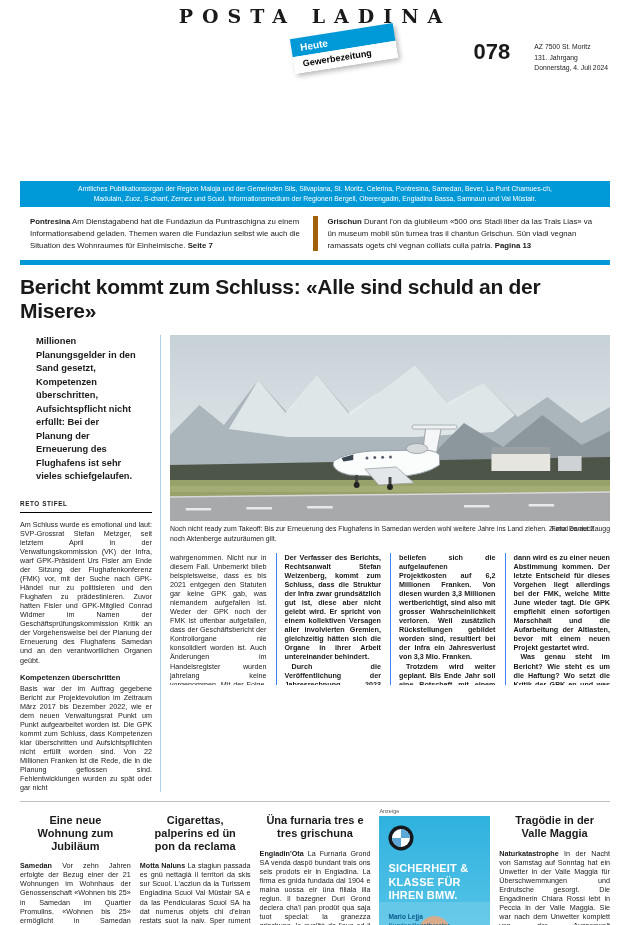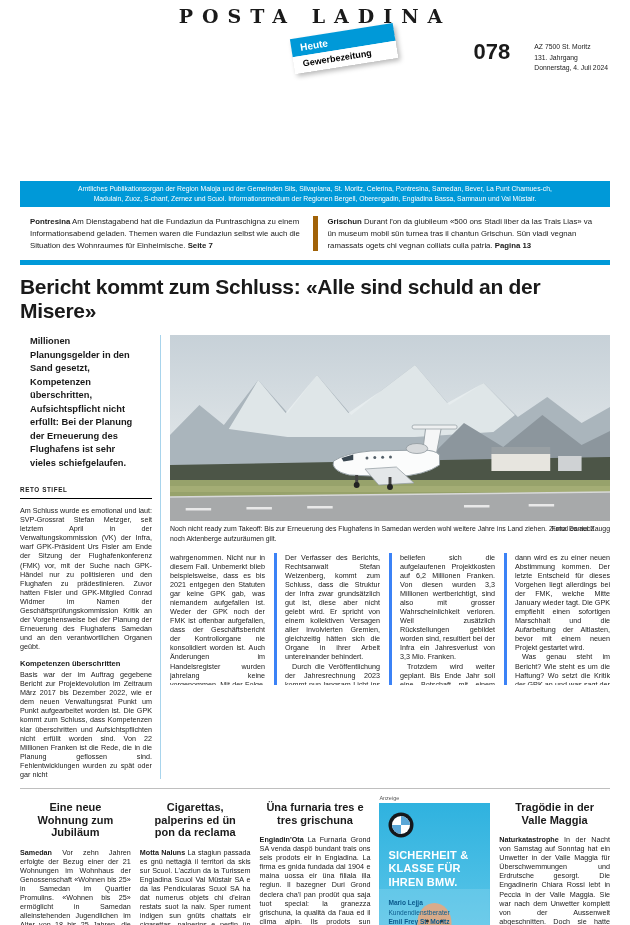--- a/index.html
+++ b/index.html
@@ -29,32 +29,32 @@
   .teasers{display:flex;padding:9px 0 6px;}
   .teaser{flex:1;padding:0 10px;font-size:7.8px;line-height:1.5;text-align:left;}
   .teaser + .teaser{border-left:5px solid #a16207;}
   .teaser b{font-weight:bold;}
   .thick-rule{height:5px;background:#0099d8;margin:3px 0 0;}
 
   
   h1{font-size:21px;text-align:left;font-weight:bold;margin:10px 0 12px;letter-spacing:-0.3px;}
   .main{display:flex;gap:9px;}
   .col-left{width:132px;flex:none;border-right:1px solid #a8d4ec;padding-right:8px;}
-  .lead-para{font-weight:bold;font-size:9.3px;line-height:1.45;margin:0 10px 16px;}
+  .lead-para{font-weight:bold;font-size:9.3px;line-height:1.45;margin:0 16px 16px;}
   .byline{font-size:6.3px;font-weight:bold;letter-spacing:.6px;border-bottom:1px solid #000;
           padding-bottom:5px;margin-bottom:7px;}
   .body-text{font-size:7.2px;line-height:1.26;text-align:justify;hyphens:auto;-webkit-hyphens:auto;margin:0;}
   .subhead{font-weight:bold;font-size:7.6px;margin:8px 0 2px;}
   .main-right{flex:1;min-width:0;}
   .photo{display:block;width:100%;height:186px;}
   .caption{position:relative;font-size:6.9px;line-height:1.4;margin:3px 0 9px;padding-right:0;}
   .credit{position:absolute;right:0;top:0;}
   .cols4{display:flex;gap:9px;height:132px;overflow:hidden;}
   .cols4 .c{flex:1;min-width:0;}
-  .cols4 .c + .c{border-left:3px solid #3b82f6;padding-left:8px;}
+  .cols4 .c + .c{border-left:1px solid #3b82f6;padding-left:8px;font-weight:bold;}
   .cols4 p{margin:0 0 0;}
   .cols4 p + p{text-indent:7px;}
   .pgref{font-weight:bold;}
 
   
   .divider{border-top:1px solid #bfbfbf;margin:9px 0 0;}
   .bottom{display:flex;gap:9px;margin-top:5px;}
   .bcol{flex:1;min-width:0;}
   .bcol h3{font-size:11px;line-height:1.15;text-align:center;font-weight:bold;margin:7px 4px 9px;}
   .bcol .body-text{font-size:7.2px;}
@@ -181,21 +181,21 @@
           </div>
           <div class="c">
             <p class="body-text">Der Verfasser des Berichts, Rechtsanwalt Stefan Weizenberg, kommt zum Schluss, dass die Struktur der Infra zwar grundsätzlich gut ist, diese aber nicht gelebt wird. Er spricht von einem kollektiven Versagen aller involvierten Gremien, gleichzeitig hätten sich die Organe in ihrer Arbeit untereinander behindert.</p>
             <p class="body-text">Durch die Veröffentlichung der Jahresrechnung 2023 kommt nun langsam Licht ins Dunkel, was das Planungsdebakel die Stimmberechtigten kosten könnte. Ende des letzten Jahres</p>
           </div>
           <div class="c">
             <p class="body-text">beliefen sich die aufgelaufenen Projektkosten auf 6,2 Millionen Franken. Von diesen wurden 3,3 Millionen wertberichtigt, sind also mit grosser Wahrscheinlichkeit verloren. Weil zusätzlich Rückstellungen gebildet worden sind, resultiert bei der Infra ein Jahresverlust von 3,3 Mio. Franken.</p>
             <p class="body-text">Trotzdem wird weiter geplant. Bis Ende Jahr soll eine Botschaft mit einem Projekt vorliegen, erst</p>
           </div>
           <div class="c">
-            <p class="body-text">dann wird es zu einer neuen Abstimmung kommen. Der letzte Entscheid für dieses Vorgehen liegt allerdings bei der FMK, welche Mitte January wieder tagt. Die GPK empfiehlt einen sofortigen Marschhalt und die Aufarbeitung der Altlasten, bevor mit einem neuen Projekt gestartet wird.</p>
+            <p class="body-text">dann wird es zu einer neuen Abstimmung kommen. Der letzte Entscheid für dieses Vorgehen liegt allerdings bei der FMK, welche Mitte June wieder tagt. Die GPK empfiehlt einen sofortigen Marschhalt und die Aufarbeitung der Altlasten, bevor mit einem neuen Projekt gestartet wird.</p>
             <p class="body-text">
               <span>Was genau steht im Bericht? Wie steht es um die Haftung? Wo setzt die Kritik der GPK an und was sagt der FMK-Vorsitzende Christian Brantschen?</span>
               
             </p>
           </div>
         </div>
       </div>
     </div>
 
     <div class="divider"></div>

